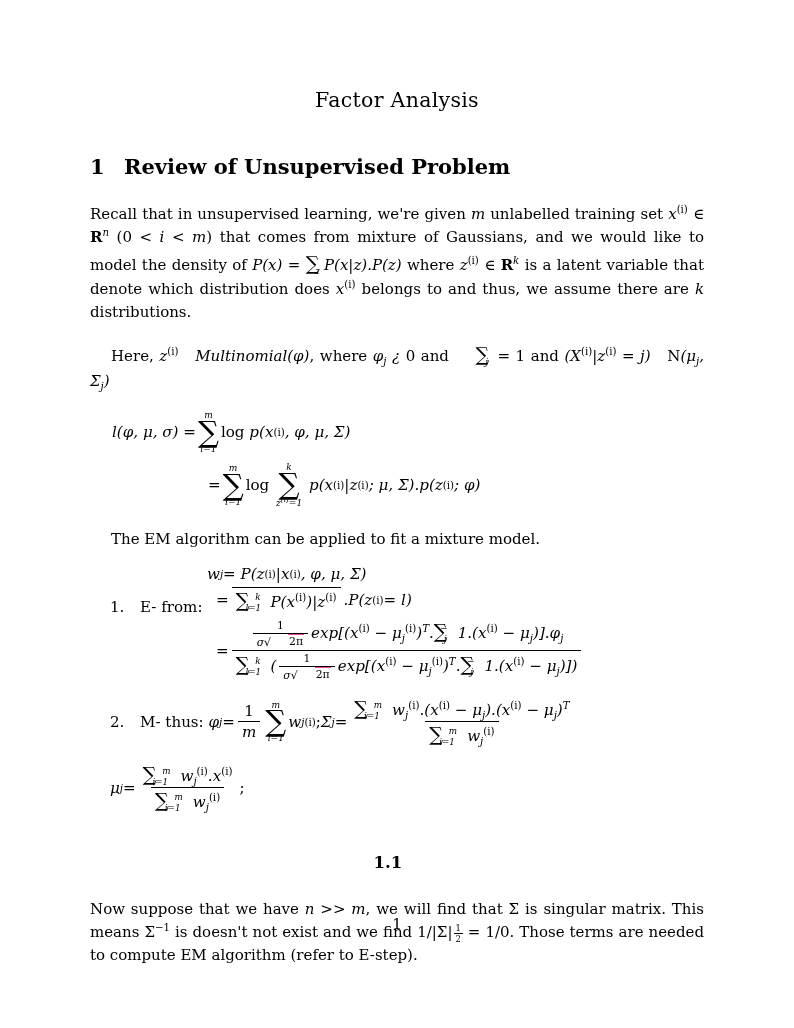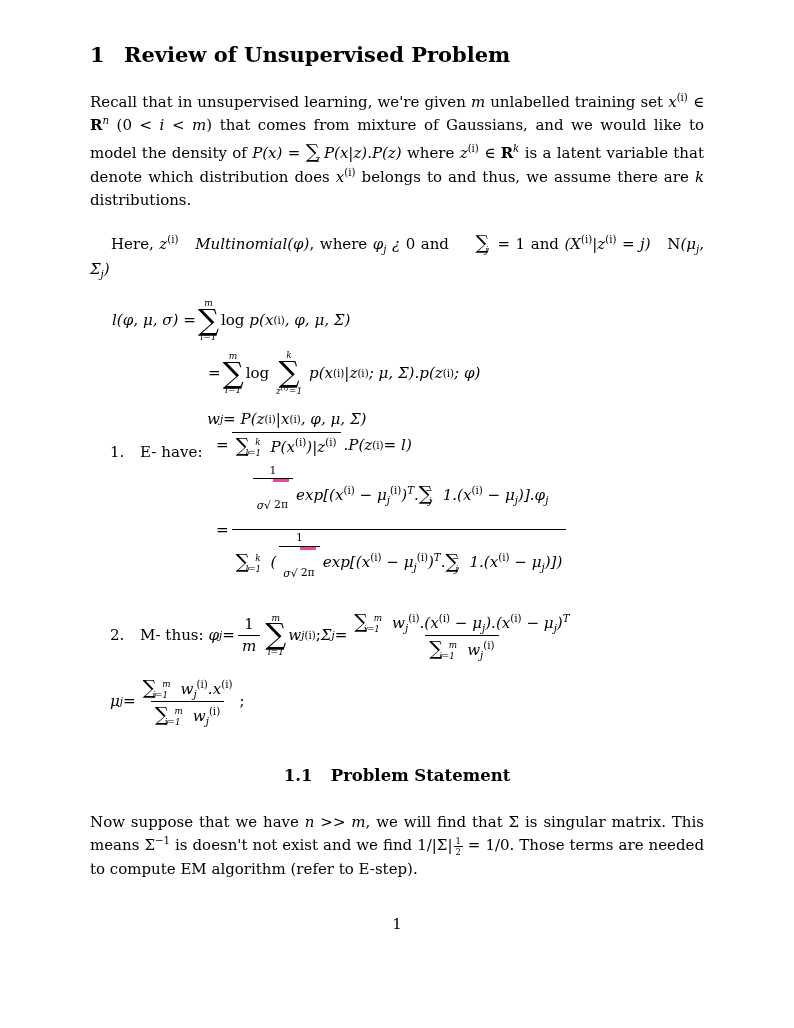--- a/index.html
+++ b/index.html
@@ -155,23 +155,23 @@
     margin: 0;
   }
   .eq-row {
     display: flex;
     align-items: center;
     white-space: nowrap;
   }
 
   .sqrt {
     display: inline-block;
-    border-top: 3px solid #ec4899;
-    padding: 16px 1px;
-    margin-left: 2px;
+    border-top: 1px solid #ec4899;
+    padding: 0 1px;
+    margin-left: 17px;
     position: relative;
     top: -1px;
   }
   .radical { font-style: normal; }
 
   
   .list-item {
     display: flex;
     align-items: center;
     font-size: 15.1px;
@@ -191,20 +191,21 @@
     text-align: center;
     font-size: 15px;
   }
 </style>
 </head>
 <body>
 
 <div class="page">
   <div class="content">
 
+    <div class="doc-title">Factor Analysis</div>
 
     <div class="section-head">
       <span class="num">1</span>
       <span>Review of Unsupervised Problem</span>
     </div>
 
     <p class="body para-1"><span>Recall that in unsupervised learning, we're given </span><span class="mi">m</span><span> unlabelled training set </span><span class="mi">x</span><sup class="up">(i)</sup> <span class="mup">∈</span> <span class="bb" style="font-weight:bold">R</span><sup class="e">n</sup><span> (0 &lt; </span><span class="mi">i</span><span> &lt; </span><span class="mi">m</span><span>) that comes from mixture of Gaussians, and we would like to model the density of </span><span class="mi">P(x) = </span><span class="sumsm"><span class="s">∑</span><span class="sb">z</span></span><span class="mi">P(x|z).P(z)</span><span> where </span><span class="mi">z</span><sup class="up">(i)</sup> ∈ <span class="bb" style="font-weight:bold">R</span><sup class="e">k</sup><span> is a latent variable that denote which distribution does </span><span class="mi">x</span><sup class="up">(i)</sup><span> belongs to and thus, we assume there are </span><span class="mi">k</span><span> distributions.</span></p>
 
     <p class="body" style="padding-top:17px; text-indent:21px;"><span>Here, </span><span class="mi">z</span><sup class="up">(i)</sup>&nbsp;&nbsp;&nbsp;<span class="mi">Multinomial</span><span class="mi">(φ)</span><span>, where </span><span class="mi">φ</span><sub class="e">j</sub> <span class="mi">¿</span><span> 0 and </span><span class="sumsm"><span class="s">∑</span><span class="sb">j</span></span><span> = 1 and </span><span class="mi">(X</span><sup class="up">(i)</sup><span class="mi">|z</span><sup class="up">(i)</sup><span class="mi"> = j)</span>&nbsp;&nbsp;&nbsp;<span class="mup" style="font-family:'DejaVu Serif',serif;">N</span><span class="mi">(μ</span><sub class="e">j</sub><span class="mi">, Σ</span><sub class="e">j</sub><span class="mi">)</span></p>
 
@@ -228,36 +229,37 @@
         <span class="mup">log</span>&nbsp;
         <span class="bigop">
           <span class="lim top">k</span>
           <span class="sym">∑</span>
           <span class="lim bot"><span>z</span><sup style="font-size:0.8em">(i)</sup><span>=1</span></span>
         </span>
         &nbsp;<span class="mi">p(x</span><sup class="up">(i)</sup><span class="mi">|z</span><sup class="up">(i)</sup><span class="mi">; μ, Σ).p(z</span><sup class="up">(i)</sup><span class="mi">; φ)</span>
       </div>
     </div>
 
+    <p class="body" style="padding-top:20px; text-indent:21px;">The EM algorithm can be applied to fit a mixture model.</p>
 
     <div class="eq-block" style="padding-top:14px; position:relative;">
 
       <div class="eq-row" style="padding-left:117px;">
         <span class="mi">w</span>
           <sub class="e">j</sub>
           <span class="mi"> = P(z</span>
           <sup class="up">(i)</sup>
           <span class="mi">|x</span>
           <sup class="up">(i)</sup>
           <span class="mi">, φ, μ, Σ)</span>
       </div>
 
       <div class="list-item" style="position:absolute; left:20px; top:47px;">
         <span class="list-marker">1.</span>
-        <span class="mup">E- have:</span>
+        <span class="mup">E- from:</span>
       </div>
 
       <div class="eq-row" style="padding-left:126px; padding-top:4px;">
         <span class="mup">=</span>
         <span class="frac">
           <span class="den-part"><span class="sumsm"><span class="s">∑</span><span class="sb">l=1</span><span class="st">k</span></span><span class="mi">P(x</span><sup class="up">(i)</sup><span class="mi">)|z</span><sup class="up">(i)</sup></span>
         </span>
         <span class="mi">.P(z</span>
           <sup class="up">(i)</sup>
           <span class="mi"> = l)</span>
@@ -309,21 +311,20 @@
         <span class="frac">
           <span class="num-part"><span class="sumsm"><span class="s">∑</span><span class="sb">i=1</span><span class="st">m</span></span><span class="mi">w</span><sub class="e">j</sub><sup class="up">(i)</sup><span class="mi">.x</span><sup class="up">(i)</sup></span>
           <span class="den-part"><span class="sumsm"><span class="s">∑</span><span class="sb">i=1</span><span class="st">m</span></span><span class="mi">w</span><sub class="e">j</sub><sup class="up">(i)</sup></span>
         </span>
         <span class="mup">;</span>
       </div>
     </div>
 
     <div class="subsection-head" style="padding-top:40px;justify-content:center;">
       <span class="num">1.1</span>
-      <span>Problem Statement</span>
     </div>
 
     <p class="body" style="padding-top:26px;"><span>Now suppose that we have </span><span class="mi">n</span><span class="mup"> &gt;&gt; </span><span class="mi">m</span><span>, we will find that </span><span class="mup">Σ</span><span> is singular matrix.  This means </span><span class="mup">Σ</span><sup class="up">−1</sup><span> is doesn't not exist and we find 1/|</span><span class="mup">Σ</span>|<span class="frac" style="font-size:0.56em; vertical-align:super; margin:0 0 0 1px;">
           <span class="num-part" style="padding:0 2px;">1</span>
           <span class="den-part" style="padding:0 2px;">2</span>
         </span><span> = 1/0.  Those terms are needed to compute EM algorithm (refer to E-step).</span></p>
 
   </div>
 
   <div class="page-number">1</div>

